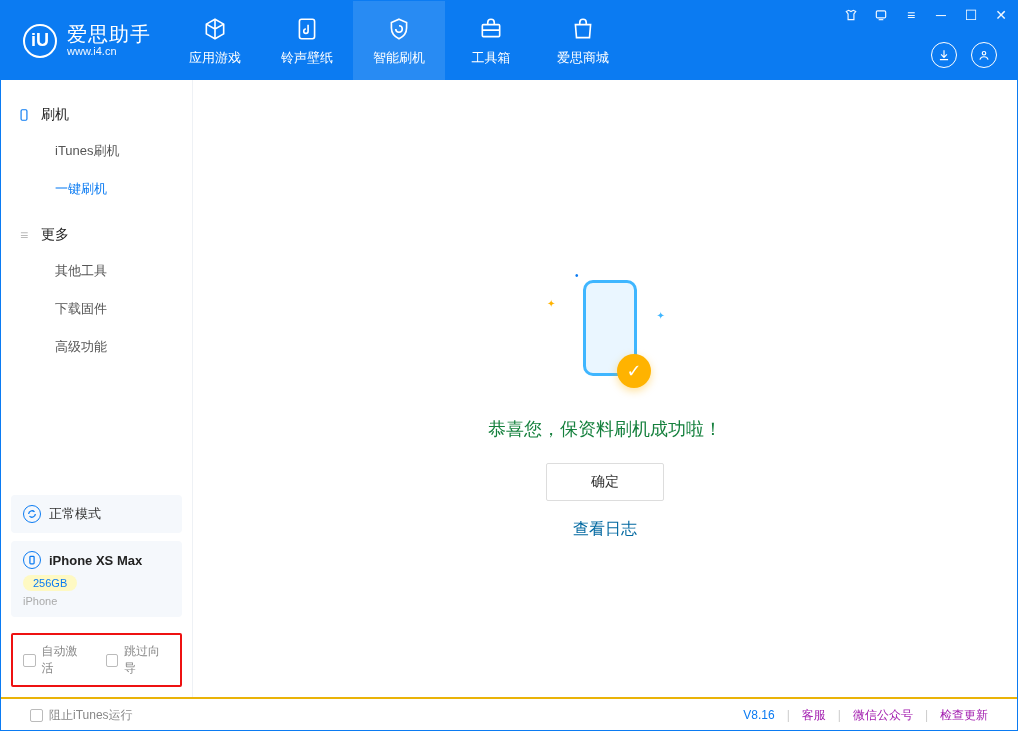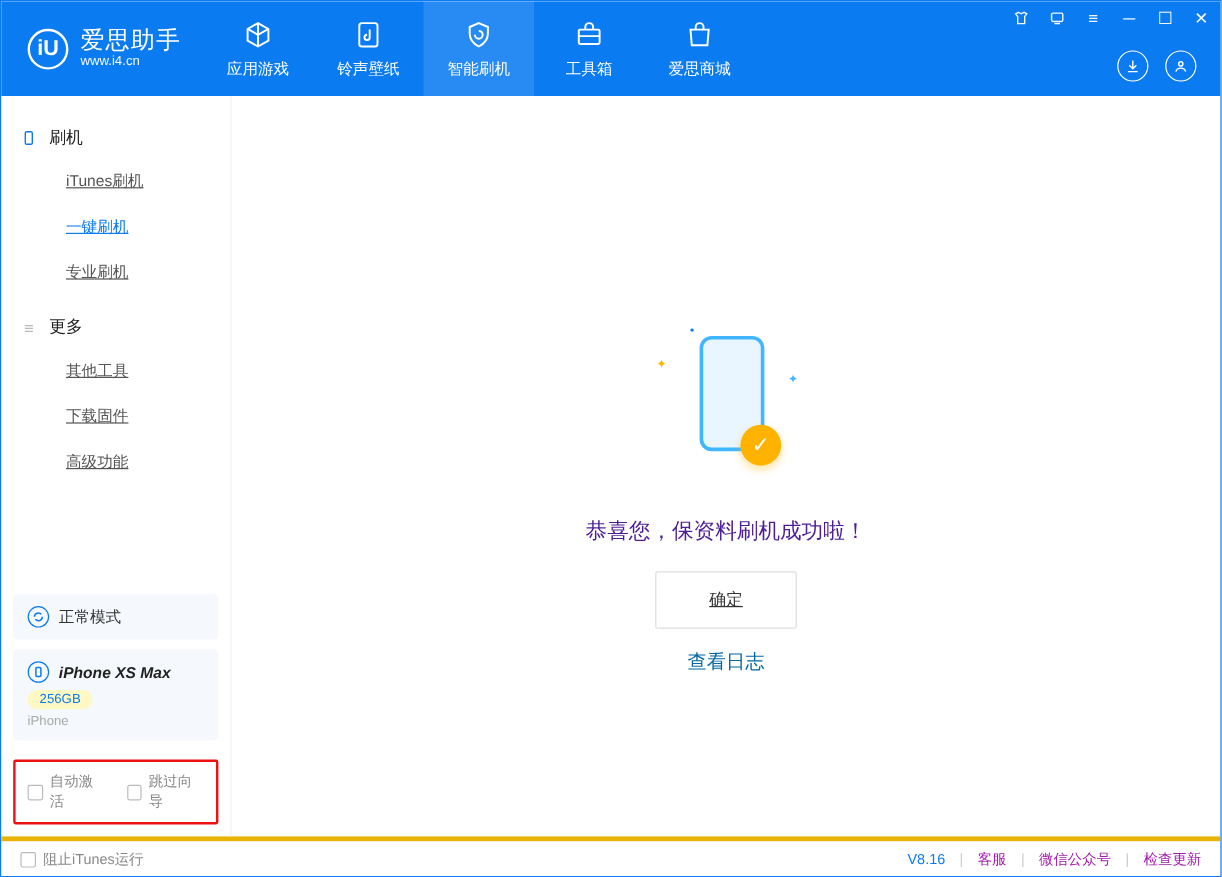--- a/index.html
+++ b/index.html
@@ -17,44 +17,44 @@
 .nav-icon svg { width: 26px; height: 26px; }
 .win-controls { position: absolute; top: 6px; right: 8px; display: flex; gap: 14px; align-items: center; }
 .win-controls span { width: 16px; height: 16px; display: flex; align-items: center; justify-content: center; cursor: pointer; font-size: 14px; opacity: 0.95; }
 .header-right-icons { position: absolute; right: 20px; bottom: 12px; display: flex; gap: 14px; }
 .circ-icon { width: 26px; height: 26px; border: 1.5px solid #fff; border-radius: 50%; display: flex; align-items: center; justify-content: center; cursor: pointer; }
 .body-area { display: flex; height: 617px; }
 .sidebar { width: 192px; border-right: 1px solid #eef1f5; display: flex; flex-direction: column; }
 .side-nav { flex: 1; padding-top: 18px; overflow: hidden; }
 .side-group-title { display: flex; align-items: center; gap: 10px; padding: 8px 16px; font-size: 14px; color: #222; }
 .side-group-title .gicon { width: 14px; height: 14px; display: flex; align-items: center; justify-content: center; }
-.side-item { padding: 10px 16px 10px 54px; font-size: 13px; color: #555; cursor: pointer; text-decoration: underline; }
+.side-item { padding: 10px 16px 10px 54px; font-size: 13px; color: #555; cursor: pointer; }
 .side-item.active { color: #0b7bf2; }
 .side-bottom-cards { padding: 8px 10px 0 10px; }
 .card { background: #f5f8fc; border-radius: 4px; padding: 10px 12px; margin-bottom: 8px; font-size: 13px; color: #333; }
 .card-row { display: flex; align-items: center; gap: 8px; }
 .card-icon { width: 18px; height: 18px; border: 1.5px solid #0b7bf2; border-radius: 50%; display: flex; align-items: center; justify-content: center; }
-.device-name { font-weight: bold; color: #222; font-style: italic; }
+.device-name { font-weight: bold; color: #222; }
 .badge { display: inline-block; background: #fef9c3; color: #0b7bf2; padding: 2px 10px; border-radius: 10px; font-size: 11px; margin-top: 6px; }
 .device-sub { color: #aaa; font-size: 11px; margin-top: 4px; }
 .checkbox-row { border: 2px solid #e11; border-radius: 2px; padding: 8px 10px; margin: 8px 10px 10px 10px; display: flex; gap: 18px; align-items: center; }
 .cb { display: flex; align-items: center; gap: 6px; font-size: 12px; color: #888; cursor: pointer; }
 .cb-box { width: 13px; height: 13px; border: 1px solid #bbb; border-radius: 2px; }
 .main { flex: 1; position: relative; display: flex; flex-direction: column; align-items: center; }
 .illus { margin-top: 190px; width: 120px; height: 120px; position: relative; }
 .phone-shape { position: absolute; left: 38px; top: 10px; width: 54px; height: 96px; border: 3px solid #3fb6ff; border-radius: 10px; background: #eaf6ff; }
 .check-circ { position: absolute; right: 14px; bottom: 2px; width: 34px; height: 34px; background: #ffb300; border-radius: 50%; display: flex; align-items: center; justify-content: center; color: #fff; font-size: 18px; box-shadow: 0 3px 8px rgba(255,179,0,0.4); }
 .spark { position: absolute; font-size: 10px; }
 .spark.s1 { left: 2px; top: 28px; color: #ffb300; }
 .spark.s2 { right: 0; top: 40px; color: #3fb6ff; }
 .spark.s3 { left: 30px; top: 0; color: #0b7bf2; }
-.success-text { margin-top: 40px; font-size: 18px; color: #4c1d95; }
-.ok-btn { margin-top: 22px; width: 118px; height: 48px; border: 1px solid #ddd; background: #fff; font-size: 14px; color: #333; cursor: pointer; border-radius: 2px; text-decoration: underline; }
+.success-text { margin-top: 27px; font-size: 18px; color: #15803d; }
+.ok-btn { margin-top: 22px; width: 118px; height: 38px; border: 1px solid #ddd; background: #fff; font-size: 14px; color: #333; cursor: pointer; border-radius: 2px; }
 .view-log { margin-top: 18px; font-size: 16px; color: #0369a1; cursor: pointer; }
-.footer { height: 34px; border-top: 4px solid #eab308; display: flex; align-items: center; padding: 0 16px; font-size: 12px; color: #888; }
+.footer { height: 34px; border-top: 2px solid #eab308; display: flex; align-items: center; padding: 0 29px; font-size: 12px; color: #888; }
 .footer .cb { color: #888; }
 .footer-right { margin-left: auto; display: flex; align-items: center; gap: 12px; }
 .footer-version { color: #0b7bf2; }
 .footer-sep { color: #ccc; }
 .footer-link { color: #a21caf; cursor: pointer; }
 </style>
 </head>
 <body>
 
 <div class="header">
@@ -150,21 +150,20 @@
       <div class="side-group-title">
         <span class="gicon">
             <svg width="14" height="14" viewBox="0 0 24 24" fill="none" stroke="#0b7bf2" stroke-width="2">
               <rect x="7" y="3" width="10" height="18" rx="2"></rect>
             </svg>
           </span>
         <span>刷机</span>
       </div>
       <div class="side-item">iTunes刷机</div>
       <div class="side-item active">一键刷机</div>
-      <div class="side-item">专业刷机</div>
       <div class="side-group-title" style="margin-top:10px;">
         <span class="gicon" style="color:#bbb;">≡</span>
         <span>更多</span>
       </div>
       <div class="side-item">其他工具</div>
       <div class="side-item">下载固件</div>
       <div class="side-item">高级功能</div>
     </div>
     <div class="side-bottom-cards">
       <div class="card">

